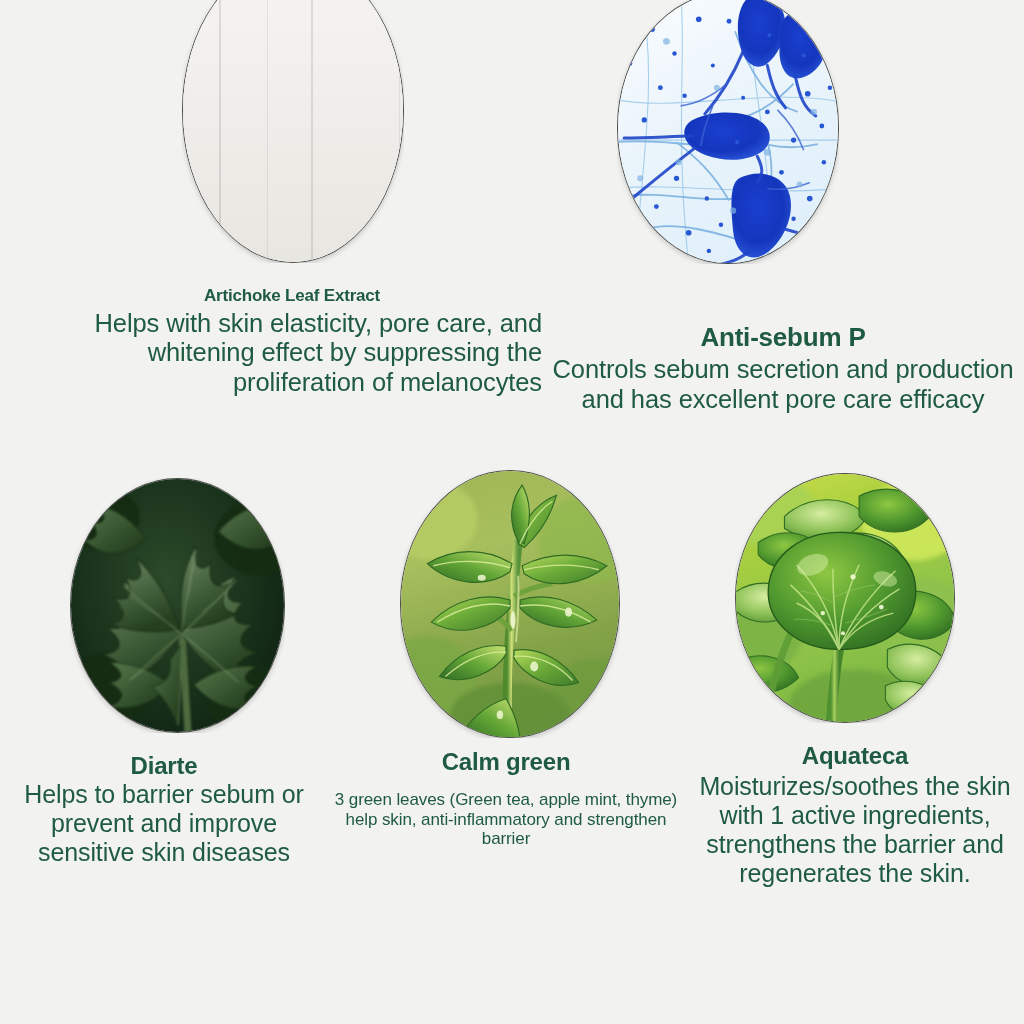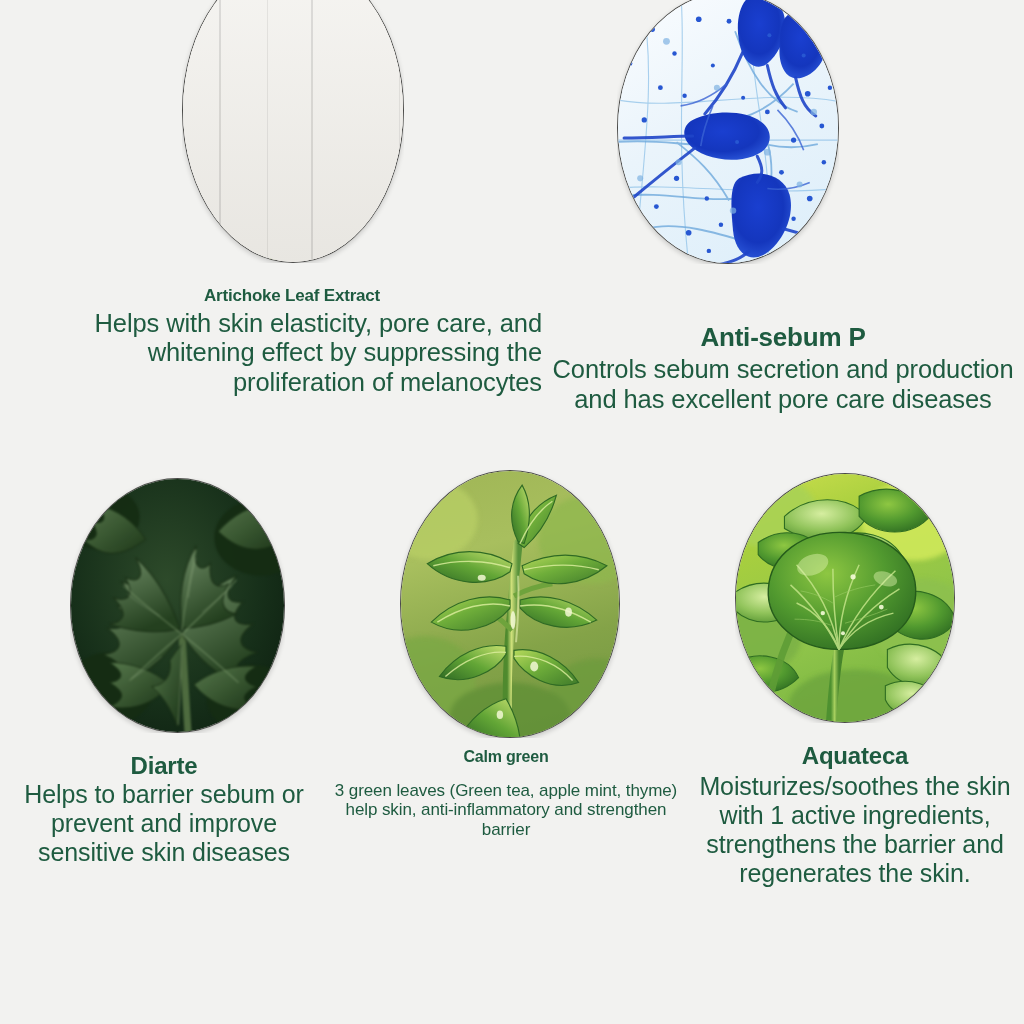--- a/index.html
+++ b/index.html
@@ -74,21 +74,21 @@
   #cap-antisebum .body-text { font-size: 25.5px; }
 
   
   #wrap-diarte   { left: 70px;  top: 478px; width: 215px; height: 255px; }
   #cap-diarte    { left: 0px;   top: 752px; width: 328px; }
   #cap-diarte .title { font-size: 24px; }
   #cap-diarte .body-text { font-size: 25px; }
 
   #wrap-calm     { left: 400px; top: 470px; width: 220px; height: 268px; }
   #cap-calm      { left: 330px; top: 748px; width: 352px; }
-  #cap-calm .title { font-size: 16px; margin-bottom: 14px; }
+  #cap-calm .title { font-size: 24px; margin-bottom: 14px; }
   #cap-calm .body-text { font-size: 17px; }
 
   #wrap-aqua     { left: 735px; top: 473px; width: 220px; height: 250px; }
   #cap-aqua      { left: 690px; top: 742px; width: 330px; }
   #cap-aqua .title { font-size: 24px; margin-bottom: 2px; }
   #cap-aqua .body-text { font-size: 25px; }
 
   
 
   
@@ -306,21 +306,21 @@
               <circle cx="116" cy="218" r="3.2"></circle>
                 <circle cx="182" cy="192" r="3"></circle>
             </g>
           </svg>
         </div>
       </div>
     </div>
 
     <div class="caption" id="cap-antisebum">
       <span class="title">Anti-sebum P</span>
-      <span class="body-text">Controls sebum secretion and production and has excellent pore care diseases</span>
+      <span class="body-text">Controls sebum secretion and production and has excellent pore care efficacy</span>
     </div>
   </div>
 
   <div class="card">
 
     <div class="photo-wrap" id="wrap-diarte">
       <div class="photo">
         <div class="scene scene-mugwort">
           <svg viewBox="0 0 215 255" width="100%" height="100%" preserveAspectRatio="none" class="soft">
             <defs>

